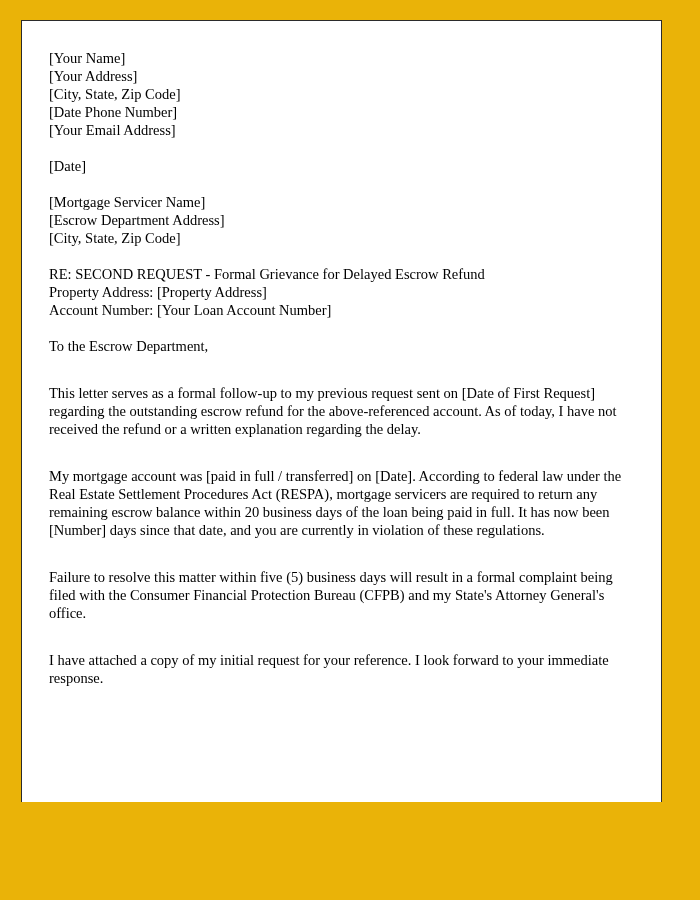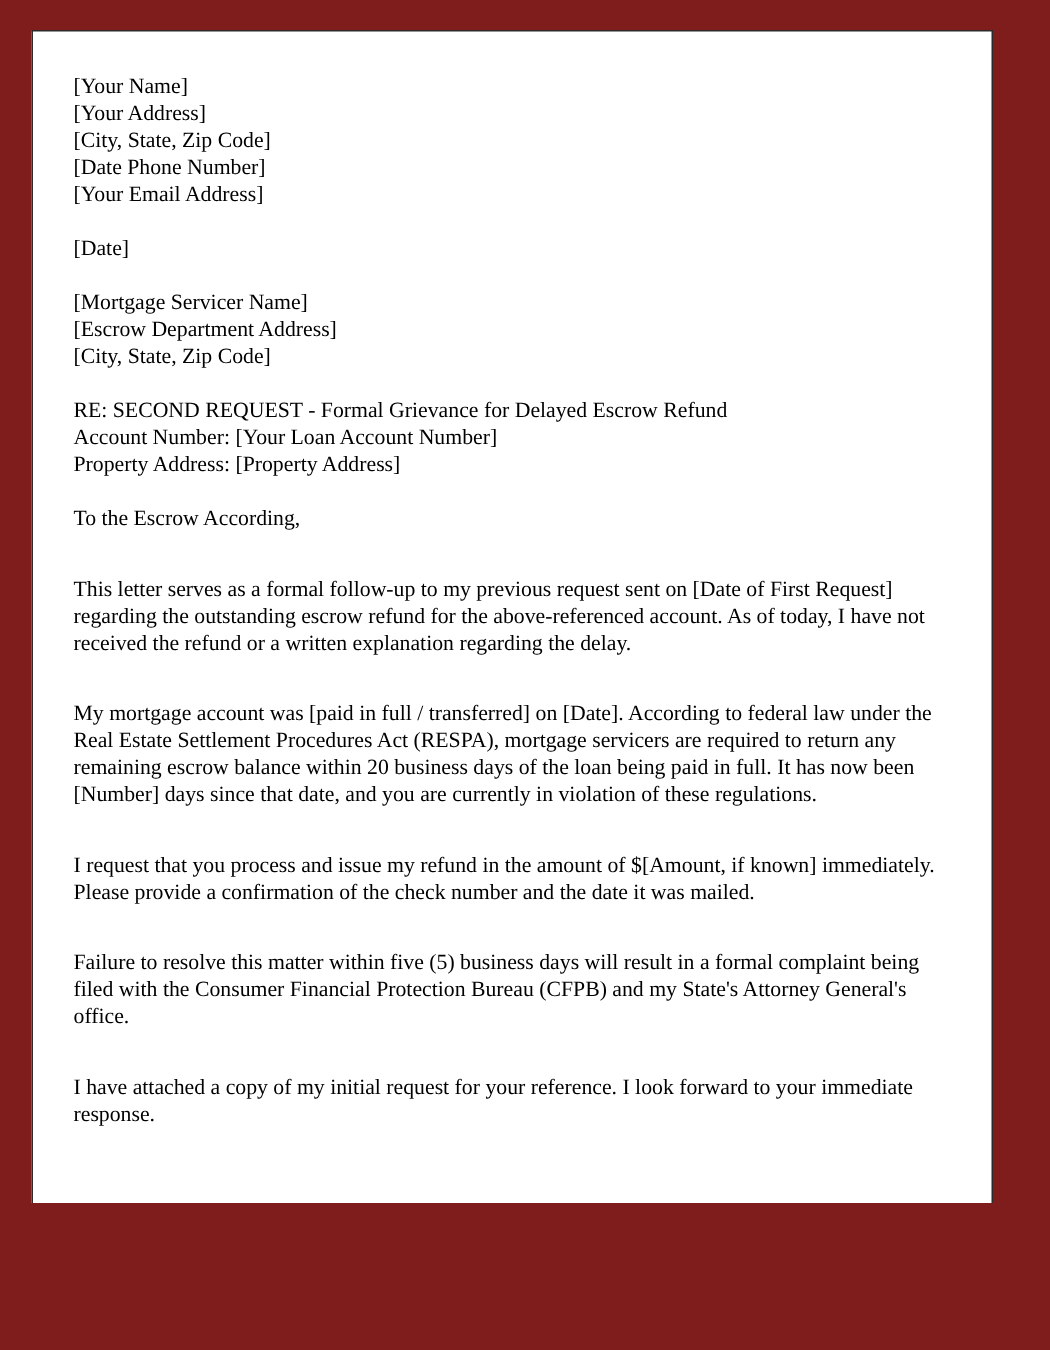--- a/index.html
+++ b/index.html
@@ -5,21 +5,21 @@
   * { margin: 0; padding: 0; box-sizing: border-box; }
   html, body {
     width: 700px;
     background: #ffffff;
     font-family: "Liberation Serif", "DejaVu Serif", serif;
   }
   .page {
     position: relative;
     width: 700px;
     height: 900px;
-    background: #7f1d1d;
+    background: #eab308;
     overflow: hidden;
   }
   .letter-frame {
     position: absolute;
     left: 21px;
     top: 20px;
     width: 641px;
     height: 782px;
     border: 1px solid #2b2b2b;
     border-bottom: none;
@@ -57,31 +57,30 @@
       </div>
 
       <div class="block">
         <div class="line">[Mortgage Servicer Name]</div>
         <div class="line">[Escrow Department Address]</div>
         <div class="line">[City, State, Zip Code]</div>
       </div>
 
       <div class="block">
         <div class="line bold">RE: SECOND REQUEST - Formal Grievance for Delayed Escrow Refund</div>
+        <div class="line"><span class="bold">Property Address:</span> <span>[Property Address]</span></div>
         <div class="line"><span class="bold">Account Number:</span> <span>[Your Loan Account Number]</span></div>
-        <div class="line"><span class="bold">Property Address:</span> <span>[Property Address]</span></div>
       </div>
 
       <div class="block">
-        <div class="line">To the Escrow According,</div>
+        <div class="line">To the Escrow Department,</div>
       </div>
 
       <div class="block para">This letter serves as a formal follow-up to my previous request sent on [Date of First Request] regarding the outstanding escrow refund for the above-referenced account. As of today, I have not received the refund or a written explanation regarding the delay.</div>
       <div class="block para">My mortgage account was [paid in full / transferred] on [Date]. According to federal law under the Real Estate Settlement Procedures Act (RESPA), mortgage servicers are required to return any remaining escrow balance within 20 business days of the loan being paid in full. It has now been [Number] days since that date, and you are currently in violation of these regulations.</div>
-      <div class="block para">I request that you process and issue my refund in the amount of $[Amount, if known] immediately. Please provide a confirmation of the check number and the date it was mailed.</div>
       <div class="block para">Failure to resolve this matter within five (5) business days will result in a formal complaint being filed with the Consumer Financial Protection Bureau (CFPB) and my State's Attorney General's office.</div>
       <div class="block para">I have attached a copy of my initial request for your reference. I look forward to your immediate response.</div>
 
 
 
     </div>
   </div>
 </div>
 
 </body></html>

